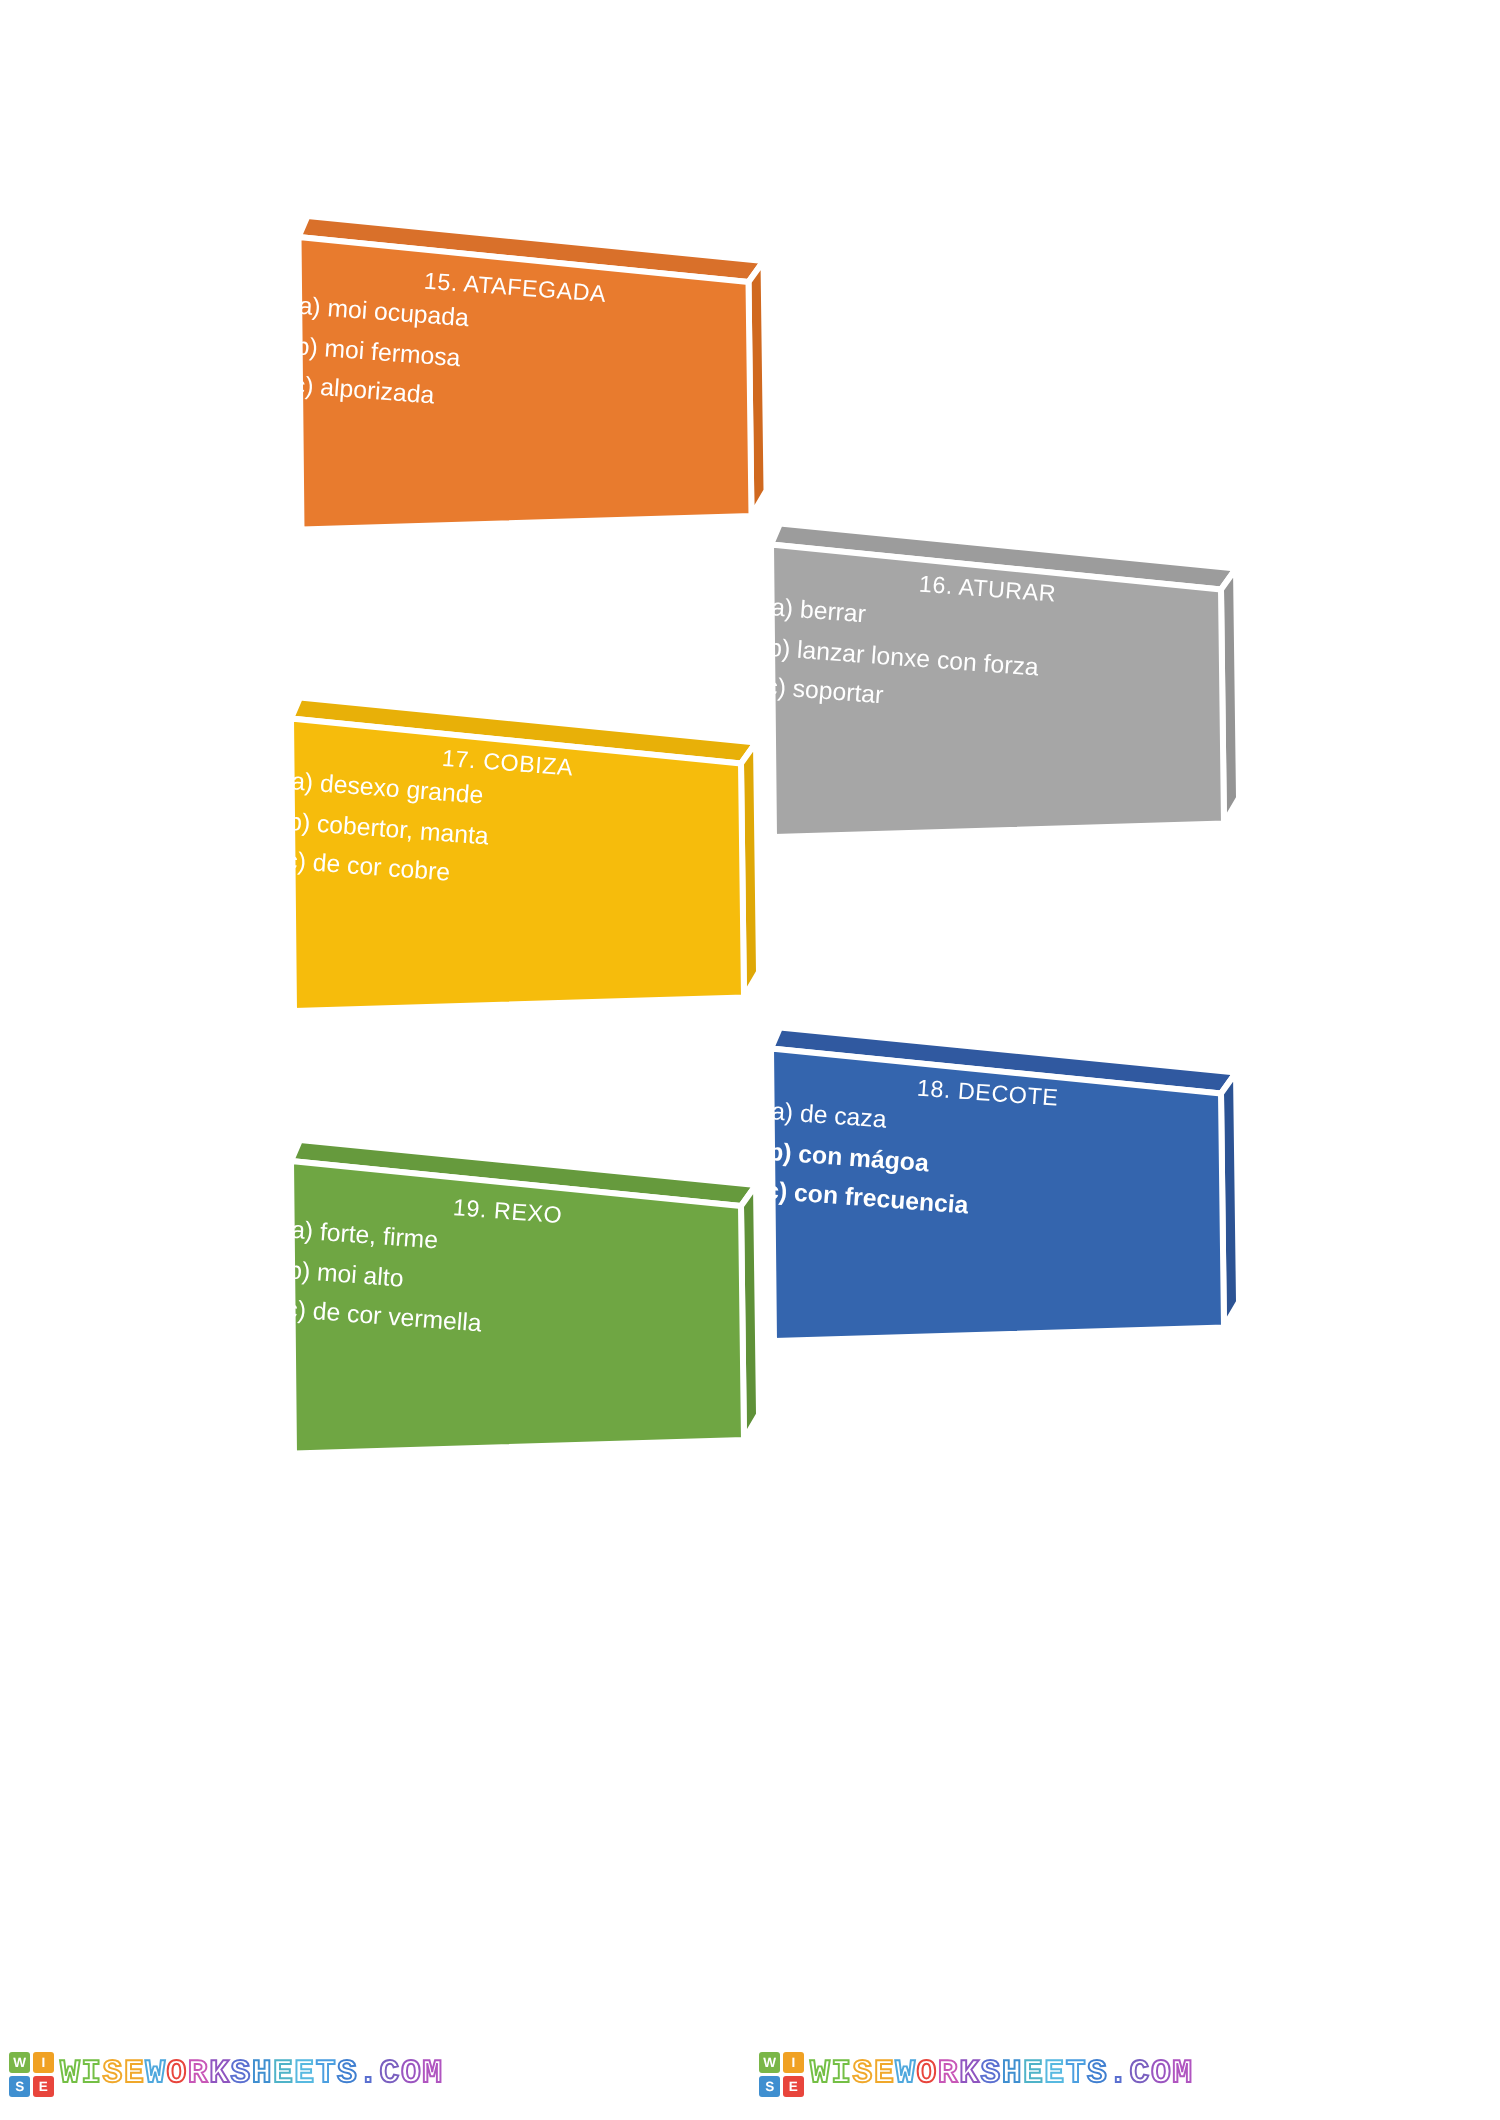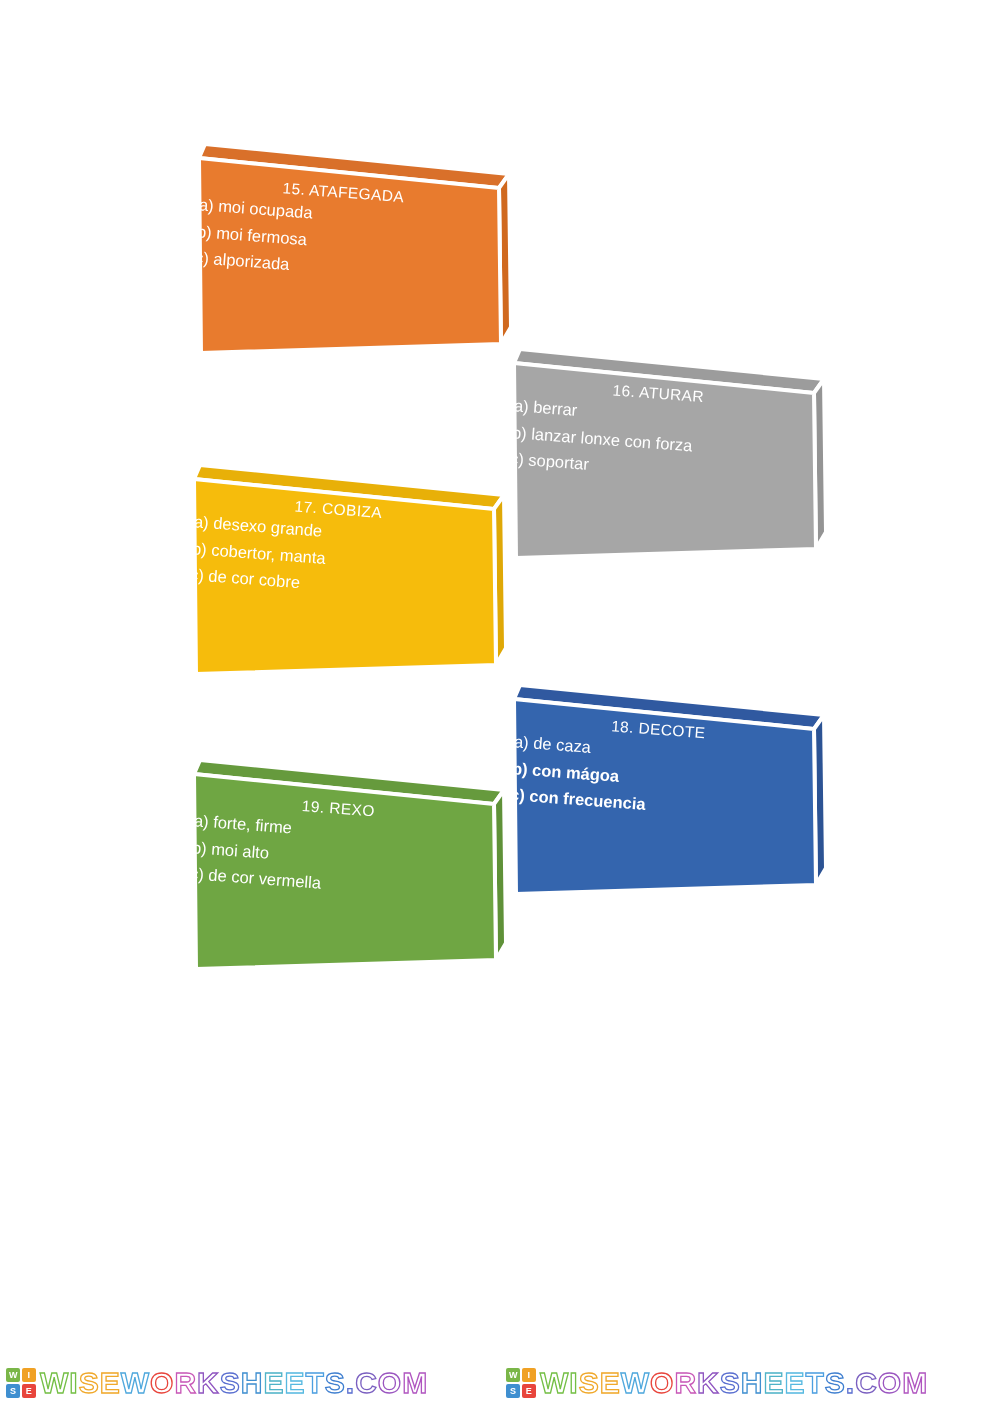--- a/index.html
+++ b/index.html
@@ -126,23 +126,23 @@
     color: #ffffff;
     border-radius: 2px;
     font-family: "Liberation Sans", sans-serif;
   }
   .wm-logo .c1 { background: #7ab648; }
   .wm-logo .c2 { background: #f0a124; }
   .wm-logo .c3 { background: #3f8fd0; }
   .wm-logo .c4 { background: #e8453c; }
 
   .wm-text {
-    font-family: Liberation Sans, sans-serif;
+    font-family: Liberation Mono, monospace;
     font-weight: bold;
-    font-size: 30px;
+    font-size: 22px;
     letter-spacing: 1px;
     line-height: 1;
     margin-left: 4px;
     white-space: nowrap;
   }
   .wm-text span {
     -webkit-text-stroke: 1.3px currentColor;
     color: inherit;
     background: transparent;
   }

